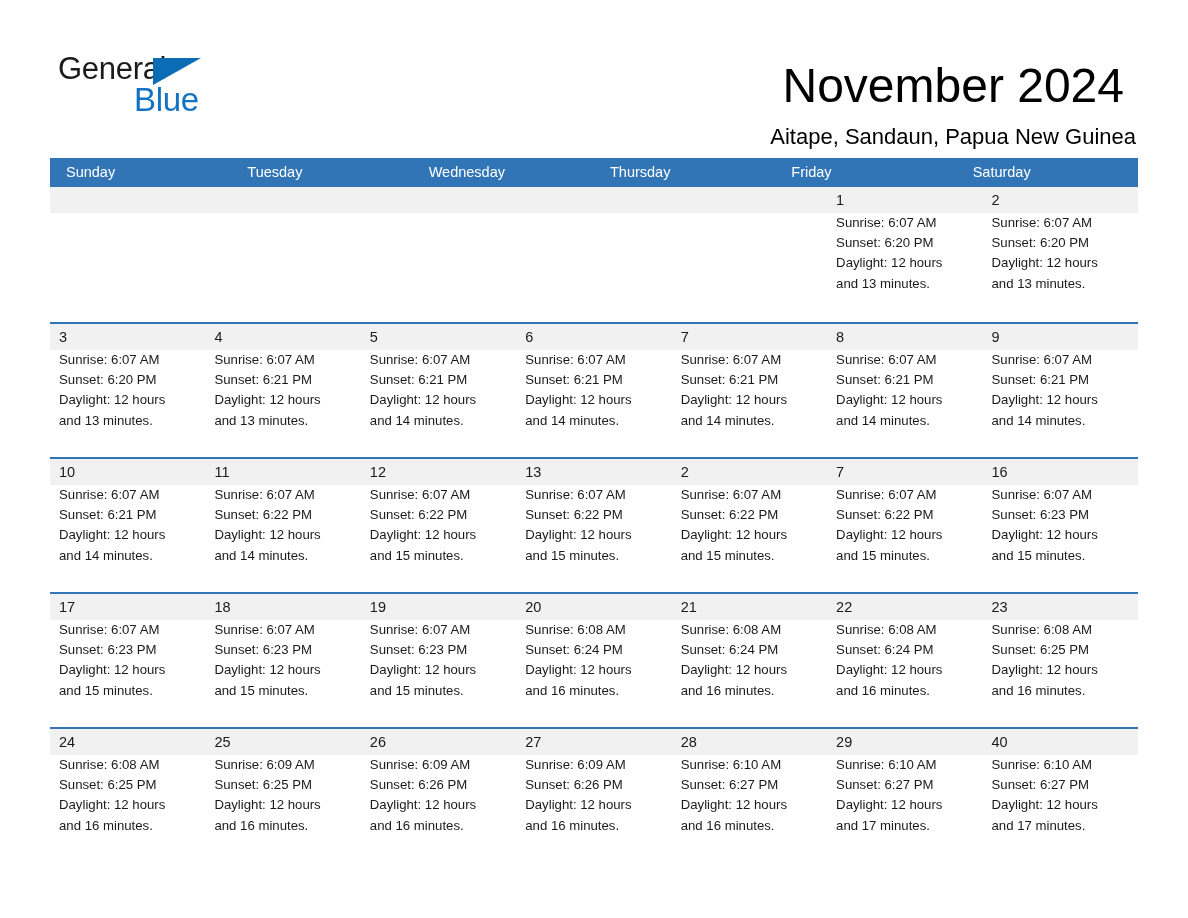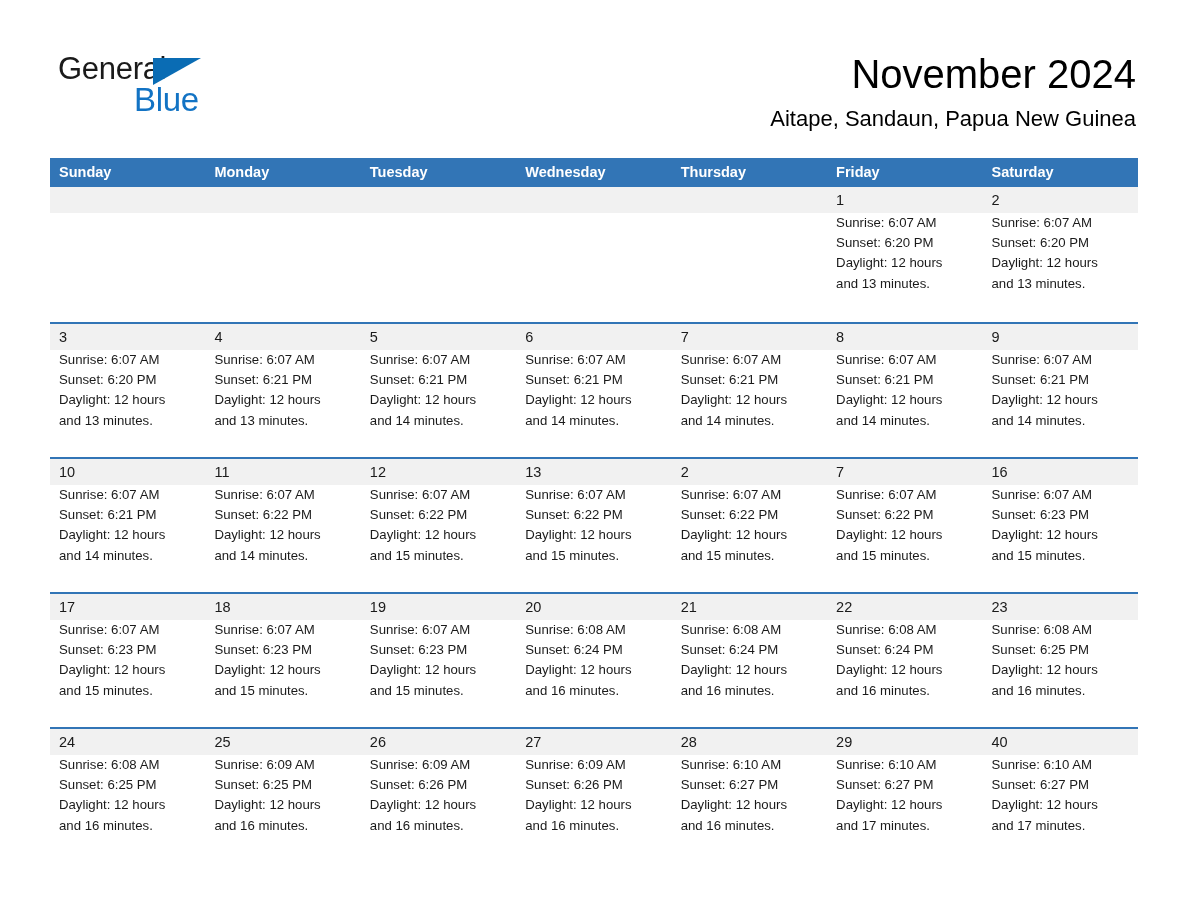--- a/index.html
+++ b/index.html
@@ -68,25 +68,25 @@
     letter-spacing: -0.3px;
   }
 
   .title-block {
     position: absolute;
     right: 52px;
     top: 50px;
     text-align: right;
   }
   .cal-title {
-    font-size: 40px;
+    font-size: 48px;
     line-height: 48px;
     font-weight: normal;
     color: #000000;
-    margin: 0;
+    margin: 12px;
     letter-spacing: 0px;
   }
   .cal-subtitle {
     font-size: 22px;
     line-height: 30px;
     font-weight: normal;
     color: #000000;
     margin: 6px 0 12px 0;
   }
 
@@ -100,24 +100,23 @@
   .weekdays {
     display: flex;
     background: #3275b6;
     height: 29px;
   }
   .weekday {
     flex: 1 1 0;
     color: #ffffff;
     font-size: 14.5px;
     line-height: 29px;
-    padding-left: 9px;
+    padding-left: 16px;
     box-sizing: border-box;
     white-space: nowrap;
-    font-weight: bold;
   }
 
   .week {
     display: flex;
     border-top: 2px solid #3275b6;
     height: 133px;
     position: relative;
     background: #ffffff;
   }
   .week.first {
@@ -174,21 +173,20 @@
       <h1 class="cal-title">November 2024</h1>
       <h2 class="cal-subtitle">Aitape, Sandaun, Papua New Guinea</h2>
     </div>
 
   </div>
 
   <div class="calendar">
 
     <div class="weekdays">
       <div class="weekday">Sunday</div>
-      <div class="weekday">Monday</div>
       <div class="weekday">Tuesday</div>
       <div class="weekday">Wednesday</div>
       <div class="weekday">Thursday</div>
       <div class="weekday">Friday</div>
       <div class="weekday">Saturday</div>
     </div>
 
     <div class="week first">
       <div class="week-band"></div>
       <div class="day empty">

